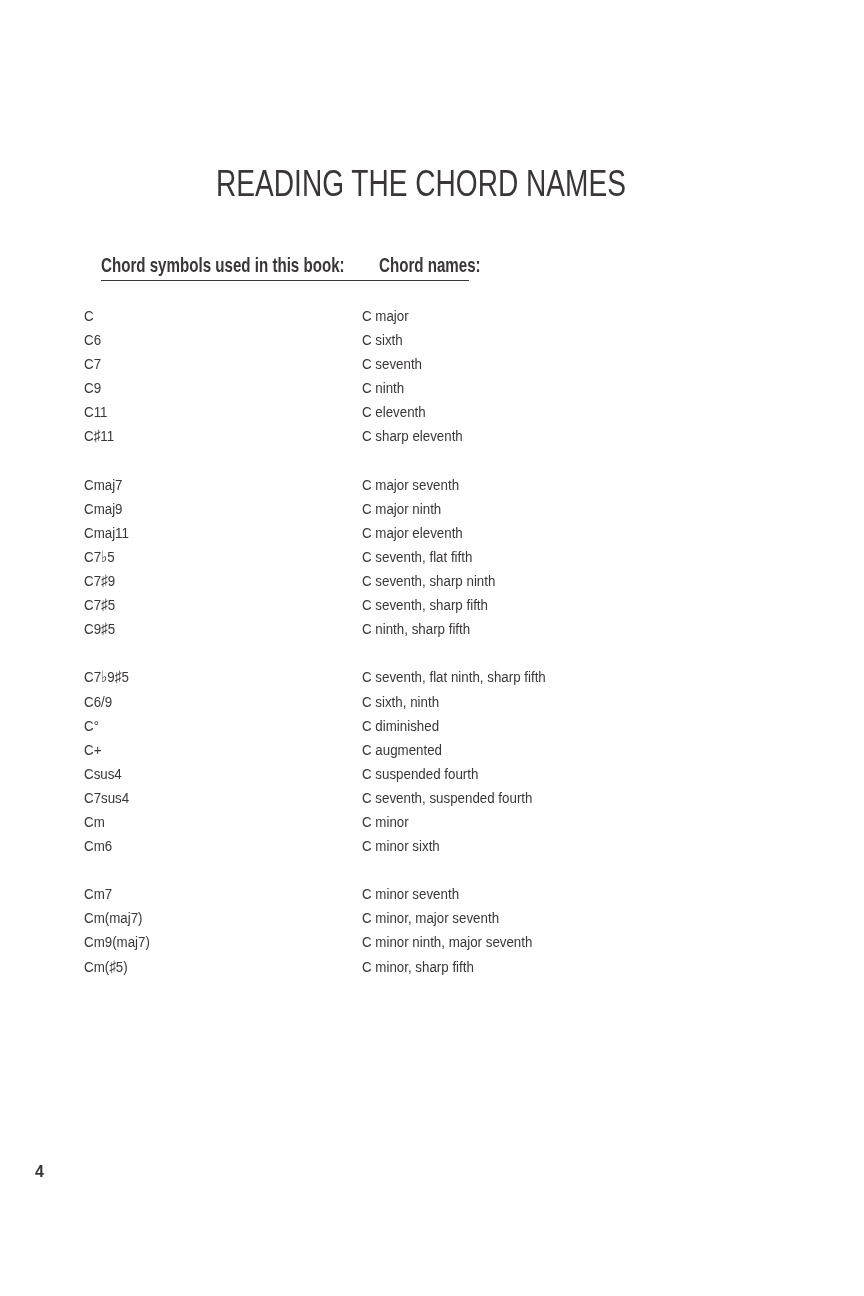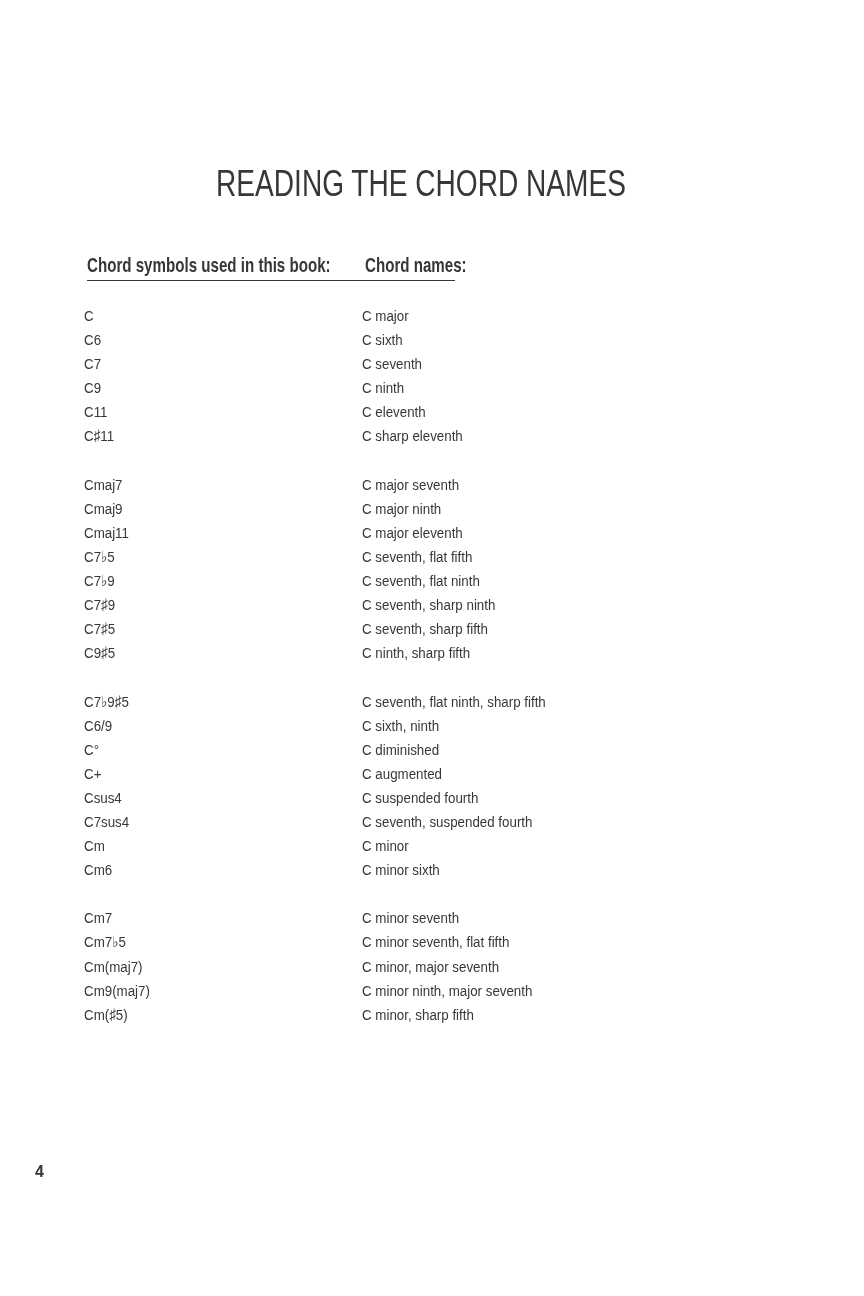--- a/index.html
+++ b/index.html
@@ -27,21 +27,21 @@
       letter-spacing: 0px;
       color: #3a3637;
       transform: scaleX(0.78);
       transform-origin: 421px 0;
       line-height: 44px;
       margin: 0;
     }
     .header-row {
       position: absolute;
       top: 252px;
-      left: 87px;
+      left: 101px;
       width: 368px;
       height: 28px;
       border-bottom: 1.5px solid #3a3637;
     }
     .col-header {
       position: absolute;
       top: 0;
       font-family: "Liberation Sans", sans-serif;
       font-weight: bold;
       font-size: 21px;
@@ -139,24 +139,20 @@
       </div>
       <div class="row">
         <span class="cell symbol">Cmaj11</span>
         <span class="cell name">C major eleventh</span>
       </div>
       <div class="row">
         <span class="cell symbol">C7♭5</span>
         <span class="cell name">C seventh, flat fifth</span>
       </div>
       <div class="row">
-        <span class="cell symbol">C7♭9</span>
-        <span class="cell name">C seventh, flat ninth</span>
-      </div>
-      <div class="row">
         <span class="cell symbol">C7♯9</span>
         <span class="cell name">C seventh, sharp ninth</span>
       </div>
       <div class="row">
         <span class="cell symbol">C7♯5</span>
         <span class="cell name">C seventh, sharp fifth</span>
       </div>
       <div class="row">
         <span class="cell symbol">C9♯5</span>
         <span class="cell name">C ninth, sharp fifth</span>
@@ -195,24 +191,20 @@
         <span class="cell symbol">Cm6</span>
         <span class="cell name">C minor sixth</span>
       </div>
     </div>
     <div class="group">
       <div class="row">
         <span class="cell symbol">Cm7</span>
         <span class="cell name">C minor seventh</span>
       </div>
       <div class="row">
-        <span class="cell symbol">Cm7♭5</span>
-        <span class="cell name">C minor seventh, flat fifth</span>
-      </div>
-      <div class="row">
         <span class="cell symbol">Cm(maj7)</span>
         <span class="cell name">C minor, major seventh</span>
       </div>
       <div class="row">
         <span class="cell symbol">Cm9(maj7)</span>
         <span class="cell name">C minor ninth, major seventh</span>
       </div>
       <div class="row">
         <span class="cell symbol">Cm(♯5)</span>
         <span class="cell name">C minor, sharp fifth</span>

